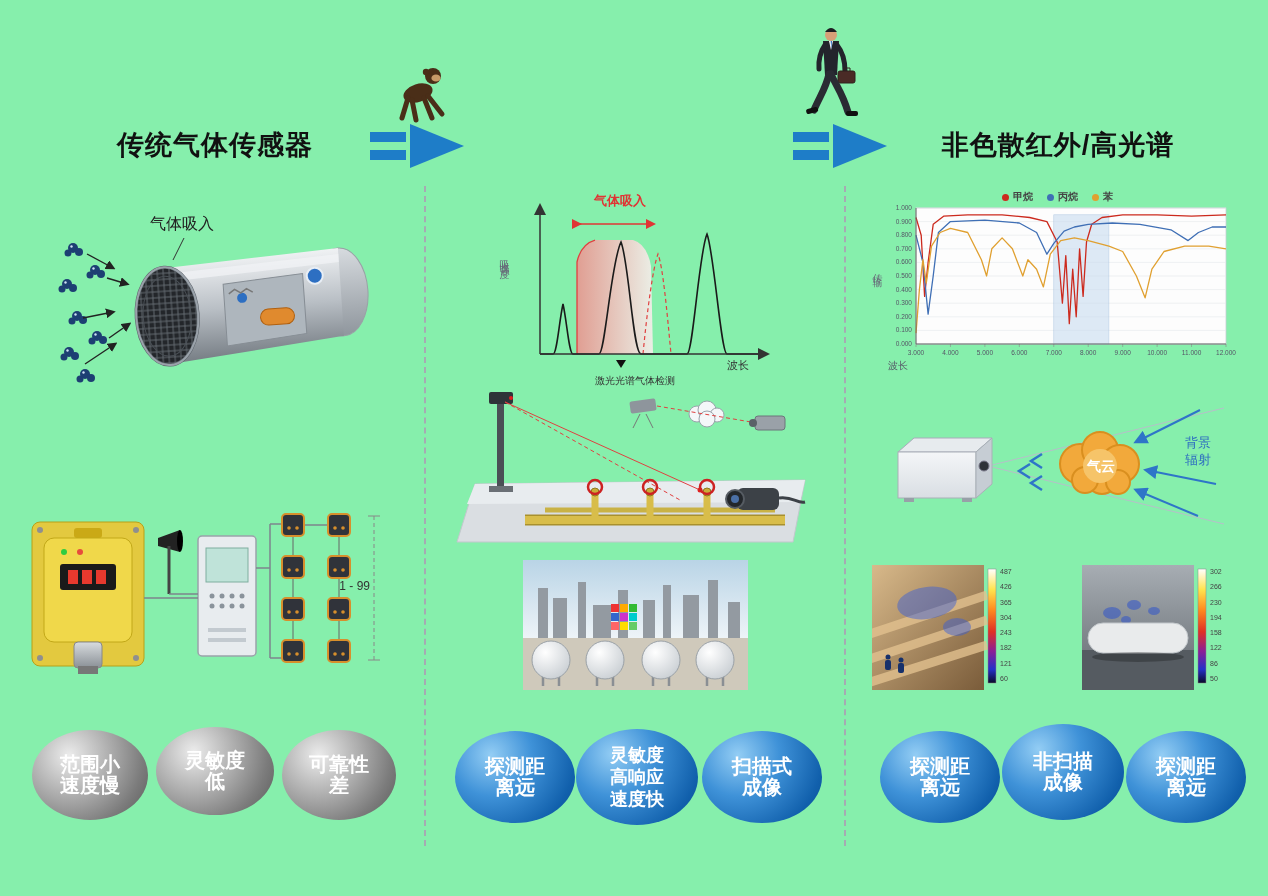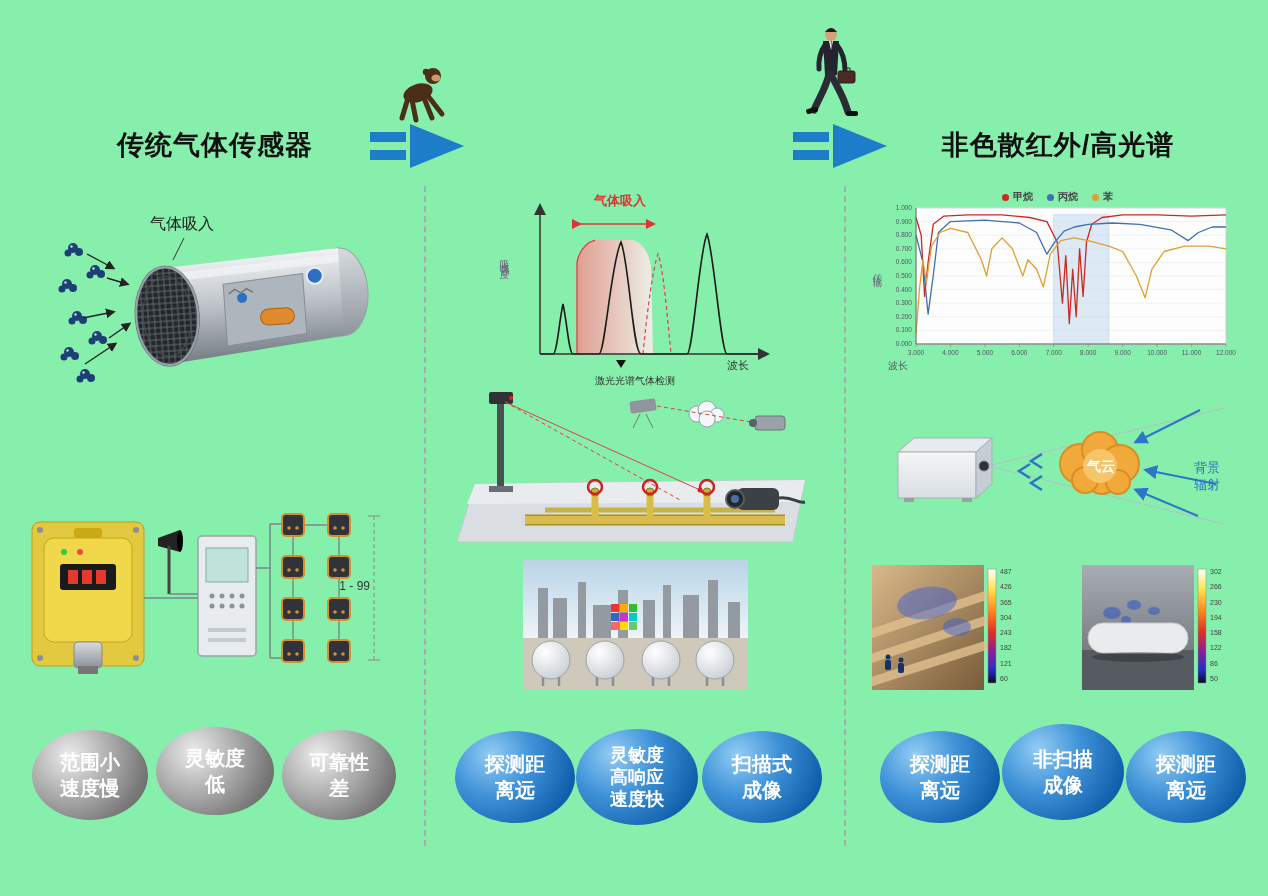--- a/index.html
+++ b/index.html
@@ -3,35 +3,35 @@
 <meta charset="utf-8">
 <style>
   *{margin:0;padding:0;box-sizing:border-box;}
   body{background:#fff;font-family:"Liberation Sans","DejaVu Sans",sans-serif;}
   #stage{position:relative;width:1268px;height:896px;background:#86efac;overflow:hidden;}
   .abs{position:absolute;}
   .hdr{position:absolute;font-size:27px;font-weight:bold;color:#111;text-align:center;letter-spacing:1px;}
   .sep{position:absolute;width:0;border-left:2px dashed #a5abb2;}
   .preline{white-space:pre-line;}
   .badge{position:absolute;border-radius:50%;display:flex;align-items:center;justify-content:center;
-         text-align:center;color:#fff;font-weight:bold;font-size:20px;line-height:26px;}
+         text-align:center;color:#fff;font-weight:bold;font-size:20px;line-height:21px;}
   .badge.gray{background:radial-gradient(circle at 32% 28%, #ececec 0%, #bdbdbd 30%, #7c7c7c 72%, #585858 100%);}
   .badge.blue{background:radial-gradient(circle at 30% 26%, #93cdf4 0%, #3f92d8 38%, #1160ac 78%, #0a4b90 100%);}
   .badge.small{font-size:18px;line-height:22px;}
   .cap17{position:absolute;font-size:16px;color:#222;}
   .principle{position:absolute;font-size:19px;color:#222;line-height:26px;}
   .scanlbl{position:absolute;color:#e03434;font-size:13px;font-weight:bold;text-align:center;}
   .axlbl{position:absolute;font-size:11px;color:#333;}
   .vtext{position:absolute;writing-mode:vertical-rl;font-size:10px;color:#667;letter-spacing:3px;}
   .target-lbl{position:absolute;font-size:10px;color:#333;text-align:center;}
   .legend{position:absolute;display:flex;gap:14px;align-items:center;}
   .legend .litem{display:flex;align-items:center;gap:4px;font-size:10px;color:#444;}
   .legend .dot{width:7px;height:7px;border-radius:50%;display:inline-block;background:#999;}
   .xlab{position:absolute;font-size:10px;color:#556;}
-  .radlbl{position:absolute;color:#2f6fc0;font-size:13px;line-height:17px;text-align:right;margin-top:25px;}
+  .radlbl{position:absolute;color:#2f6fc0;font-size:13px;line-height:17px;text-align:center;}
   .tscale{position:absolute;display:flex;flex-direction:column;justify-content:space-between;
           font-size:7px;color:#444;line-height:1;}
   svg text{font-family:"Liberation Sans","DejaVu Sans",sans-serif;}
   .tick{font-size:6.5px;fill:#556;}
   .cloudtxt{font-size:14px;font-weight:bold;fill:#fff;}
   .chainlbl{font-size:12px;fill:#333;}
 </style>
 </head>
 <body>
 

